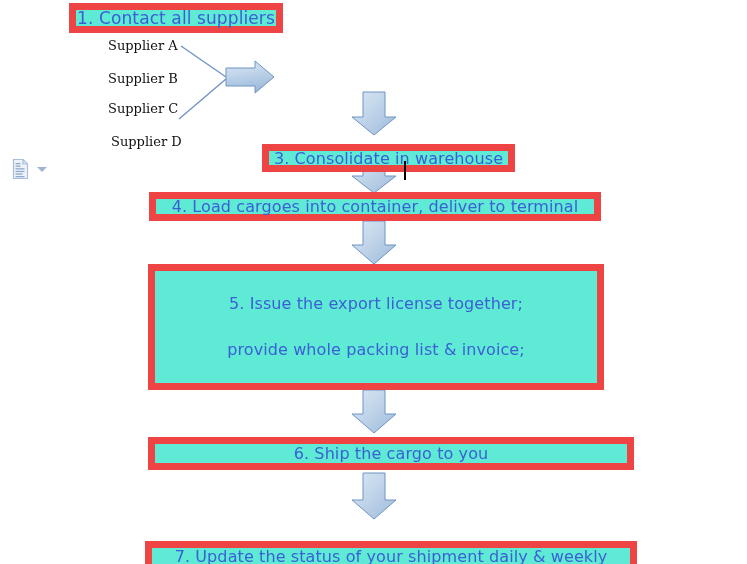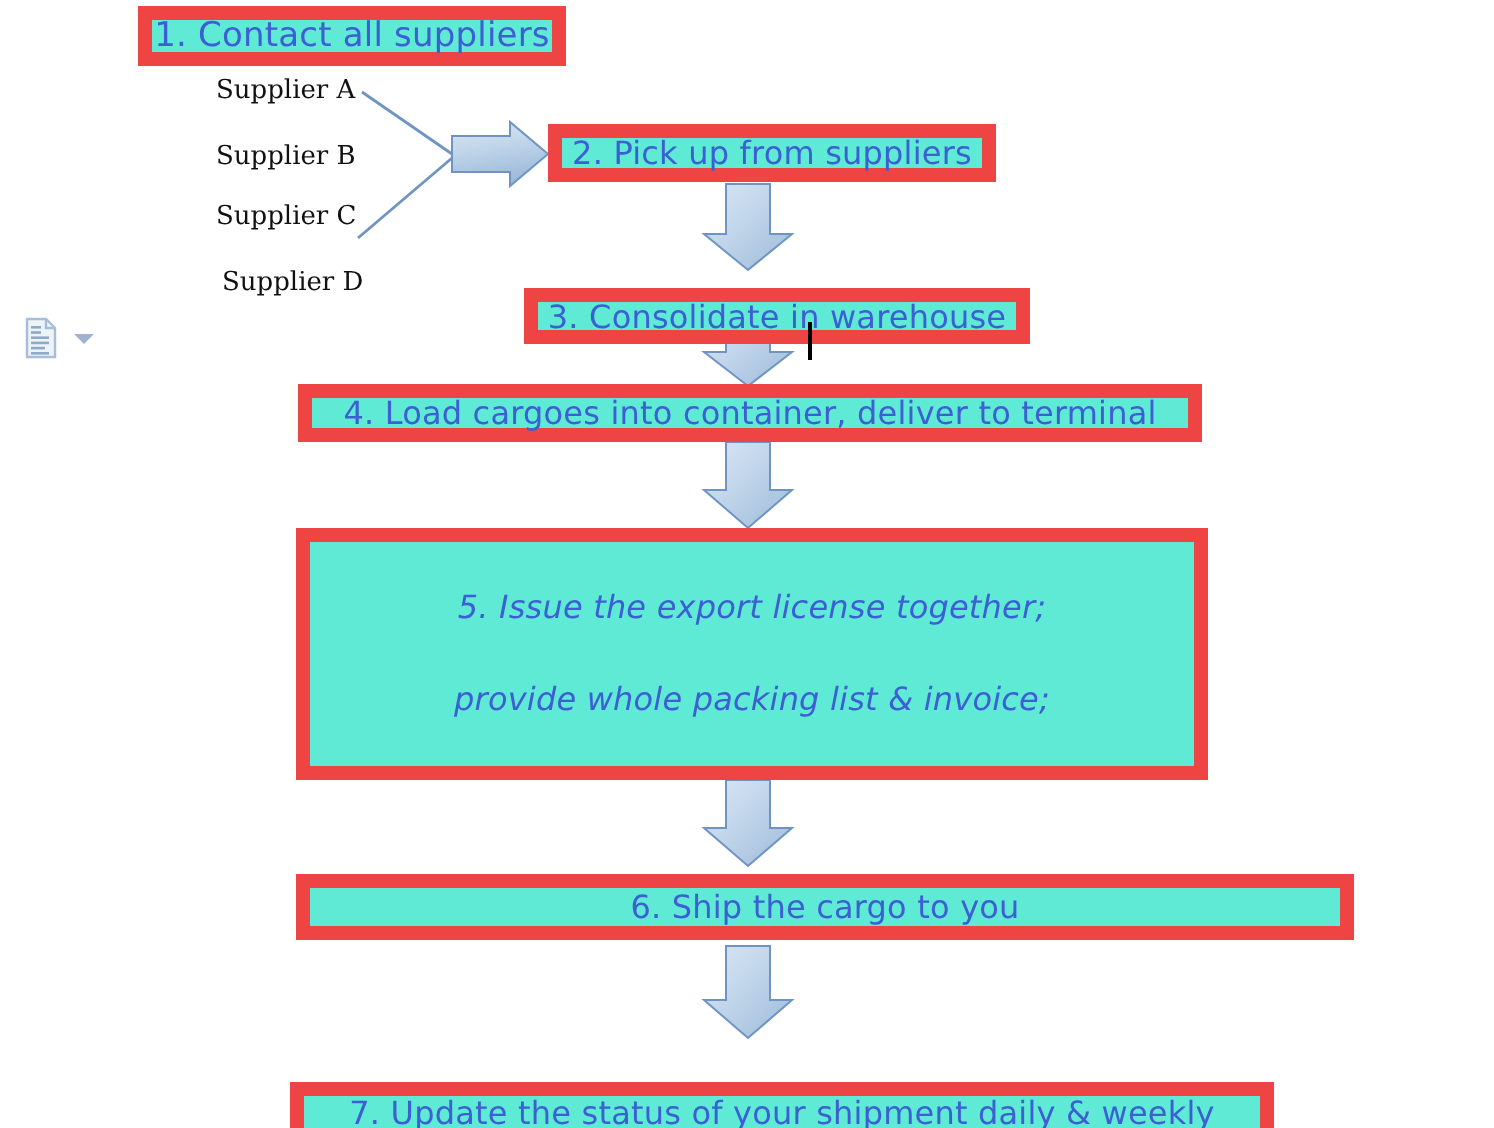--- a/index.html
+++ b/index.html
@@ -131,38 +131,35 @@
 
   <div class="box" style="left:69px; top:3px; width:214px; height:30px; font-size:17px;">
     <span>1.  Contact all suppliers</span>
   </div>
 
   <div class="supplier" style="left:108px; top:38px;">Supplier A</div>
   <div class="supplier" style="left:108px; top:71px;">Supplier B</div>
   <div class="supplier" style="left:108px; top:101px;">Supplier C</div>
   <div class="supplier" style="left:111px; top:134px;">Supplier D</div>
 
-  <div class="box" style="left:274px; top:62px; width:224px; height:29px;">
-    <span>2. Pick up from suppliers</span>
-  </div>
 
   <div class="box" style="left:262px; top:144px; width:253px; height:28px;">
     <span>3. Consolidate in warehouse</span>
   </div>
 
   <div class="box" style="left:149px; top:192px; width:452px; height:29px;">
     <span>4.  Load cargoes into container, deliver to terminal</span>
   </div>
 
-  <div class="box multiline" style="left:148px; top:264px; width:456px; height:126px; padding:10px 0;font-style:italic;">
+  <div class="box multiline" style="left:148px; top:264px; width:456px; height:126px; padding:10px 0;">
     <span class="line">5.  Issue the export license together;</span>
     <span class="line">provide whole packing list &amp; invoice;</span>
   </div>
 
-  <div class="box" style="left:148px; top:437px; width:529px; height:33px;">
+  <div class="box" style="left:148px; top:437px; width:486px; height:33px;">
     <span>6.  Ship the cargo to you</span>
   </div>
 
   <div class="box" style="left:145px; top:541px; width:492px; height:31px;">
     <span>7.  Update the status of your shipment daily &amp; weekly</span>
   </div>
 
   <div class="caret" style="left:404px; top:161px; height:19px;"></div>
 
   <div class="paste-tag" style="left:12px; top:158px;">

